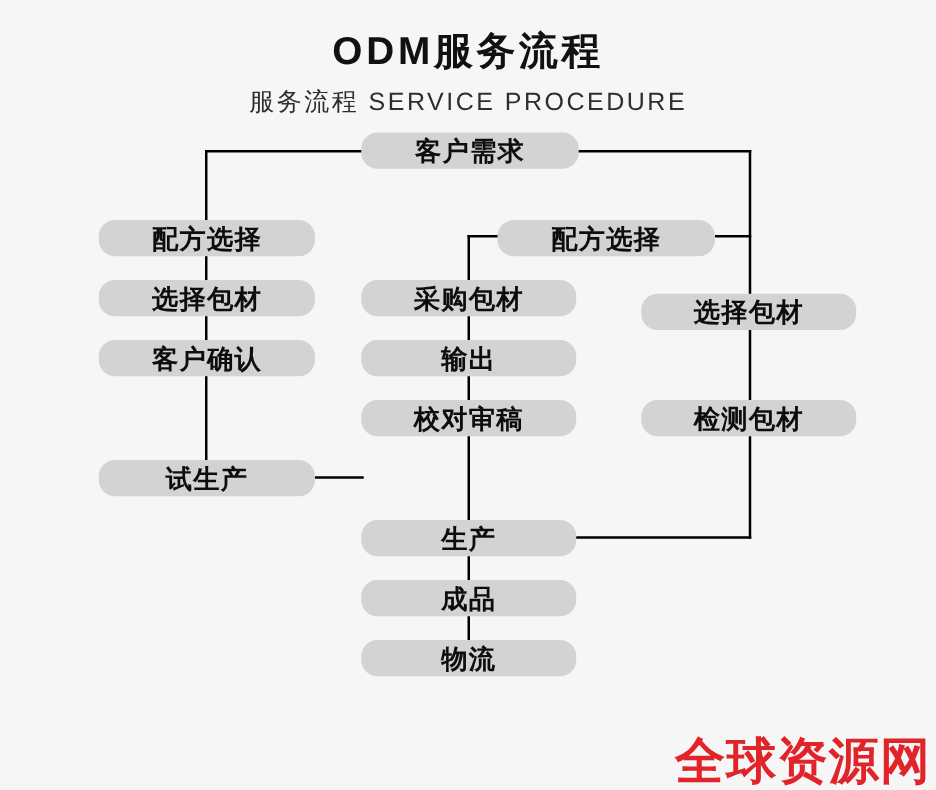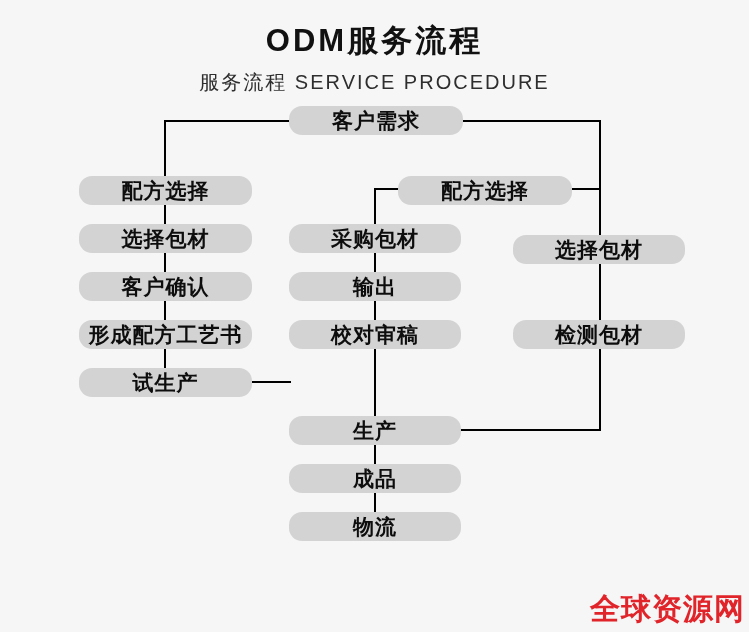--- a/index.html
+++ b/index.html
@@ -52,21 +52,21 @@
   }
   .cline{
     position:absolute;
     background:#000000;
     z-index:1;
   }
   .watermark{
     position:absolute;
     right:4px;
     bottom:7px;
-    font-size:30px;
+    font-size:40px;
     font-weight:bold;
     letter-spacing:1px;
     color:#e0242a;
     line-height:32px;
   }
 </style>
 </head>
 <body>
 
 <div class="canvas">
@@ -82,21 +82,20 @@
   <div class="cline" style="left:374px;top:188px;width:26px;height:2px"></div>
   <div class="cline" style="left:374px;top:188px;width:2px;height:336px"></div>
   <div class="cline" style="left:251px;top:381px;width:40px;height:2px"></div>
   <div class="cline" style="left:460px;top:429px;width:141px;height:2px"></div>
 
   <div class="node" style="left:289px;top:106px;width:174px">客户需求</div>
 
   <div class="node" style="left:79px;top:176px;width:173px">配方选择</div>
   <div class="node" style="left:79px;top:224px;width:173px">选择包材</div>
   <div class="node" style="left:79px;top:272px;width:173px">客户确认</div>
-  <div class="node" style="left:79px;top:320px;width:173px">形成配方工艺书</div>
   <div class="node" style="left:79px;top:368px;width:173px">试生产</div>
 
   <div class="node" style="left:398px;top:176px;width:174px">配方选择</div>
 
   <div class="node" style="left:289px;top:224px;width:172px">采购包材</div>
   <div class="node" style="left:289px;top:320px;width:172px">校对审稿</div>
   <div class="node" style="left:289px;top:272px;width:172px">输出</div>
   <div class="node" style="left:289px;top:464px;width:172px">成品</div>
   <div class="node" style="left:289px;top:416px;width:172px">生产</div>
   <div class="node" style="left:289px;top:512px;width:172px">物流</div>

